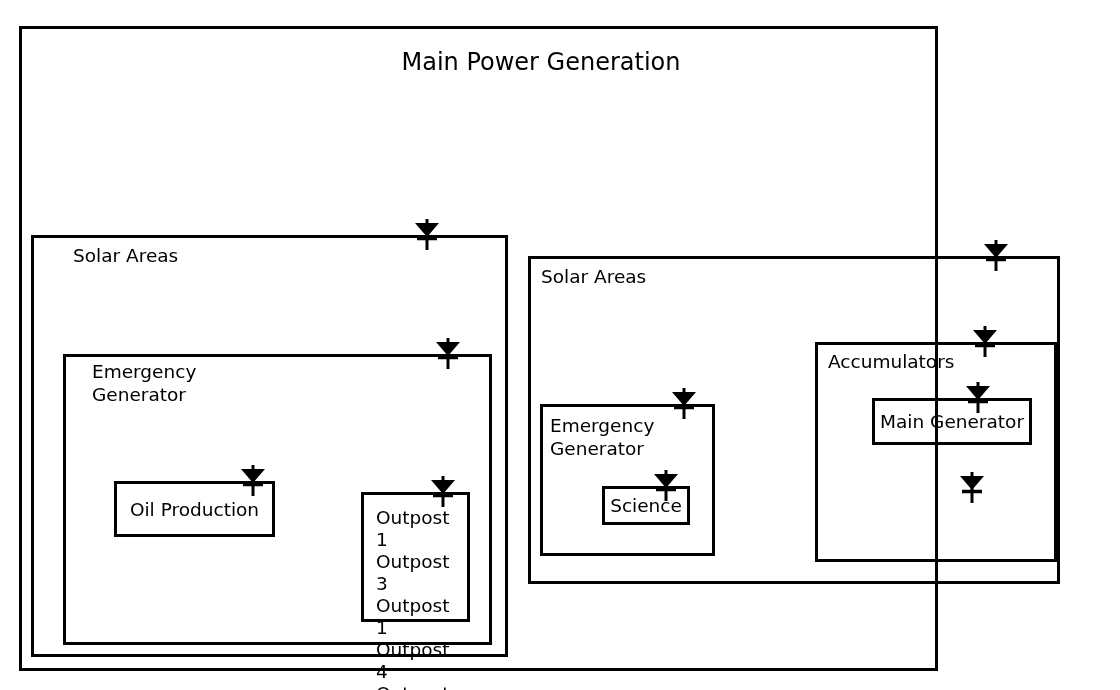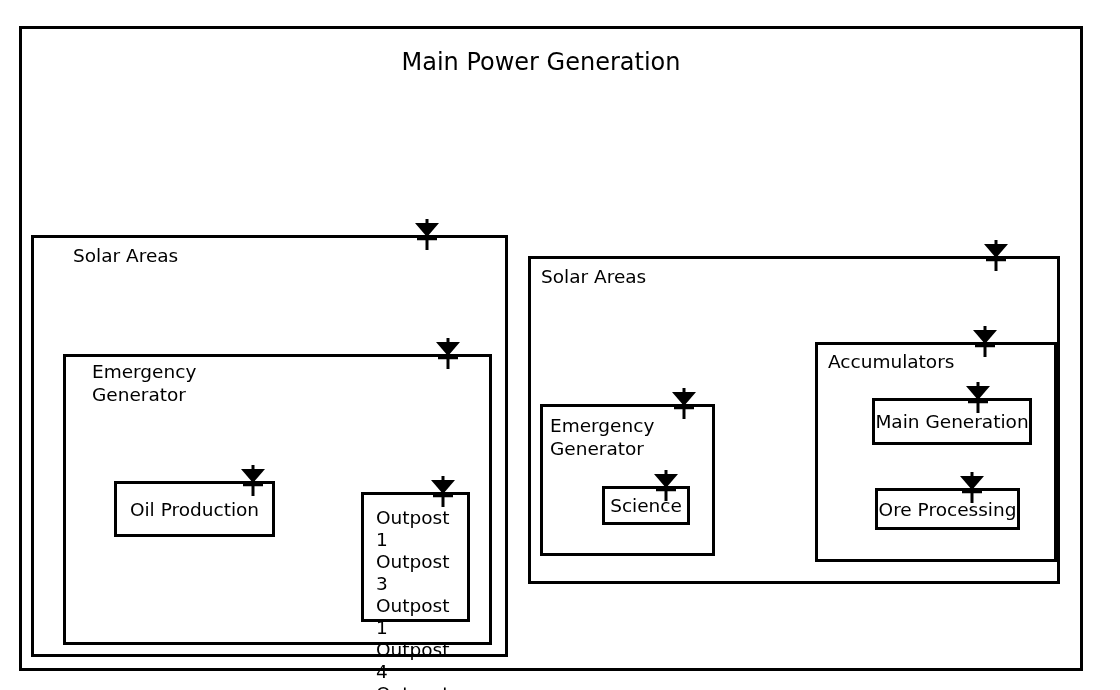--- a/index.html
+++ b/index.html
@@ -54,21 +54,21 @@
     height: 38px;
     z-index: 5;
     pointer-events: none;
   }
 </style>
 </head>
 <body>
 
 <div class="canvas">
 
-  <div class="box" style="left:19px; top:26px; width:1064px; height:645px;">
+  <div class="box" style="left:19px; top:26px; width:919px; height:645px;">
 
     <div class="title" style="left:519px; top:19px;">Main Power Generation</div>
 
     <div class="box" style="left:9px; top:206px; width:477px; height:422px;">
       <div class="clabel" style="left:39px; top:7px;">Solar Areas</div>
 
       <div class="box" style="left:29px; top:116px; width:429px; height:291px;">
         <div class="clabel wrap" style="left:26px; top:3px;">Emergency Generator</div>
 
         <div class="box leaf" style="left:48px; top:124px; width:161px; height:56px;justify-content:center;">
@@ -93,26 +93,23 @@
 
         <div class="box leaf" style="left:59px; top:79px; width:88px; height:39px;align-items:center;">
           <span>Science</span>
         </div>
       </div>
 
       <div class="box" style="left:264px; top:83px; width:242px; height:220px;margin-left:20px;">
         <div class="clabel" style="left:10px; top:6px;">Accumulators</div>
 
         <div class="box leaf" style="left:54px; top:53px; width:160px; height:47px;">
-          <span>Main Generation</span>
+          <span>Main Generator</span>
         </div>
 
-        <div class="box leaf" style="left:57px; top:143px; width:145px; height:42px;">
-          <span>Ore Processing</span>
-        </div>
       </div>
     </div>
   </div>
 
   <svg class="diode" style="left:412px; top:217px;" viewBox="0 0 30 38">
     <line x1="15" y1="2" x2="15" y2="33" stroke="#000" stroke-width="3"></line>
     <polygon points="3,6 27,6 15,20" fill="#000"></polygon>
     <line x1="5" y1="21.5" x2="25" y2="21.5" stroke="#000" stroke-width="3.5"></line>
   </svg>
   <svg class="diode" style="left:433px; top:336px;" viewBox="0 0 30 38">

